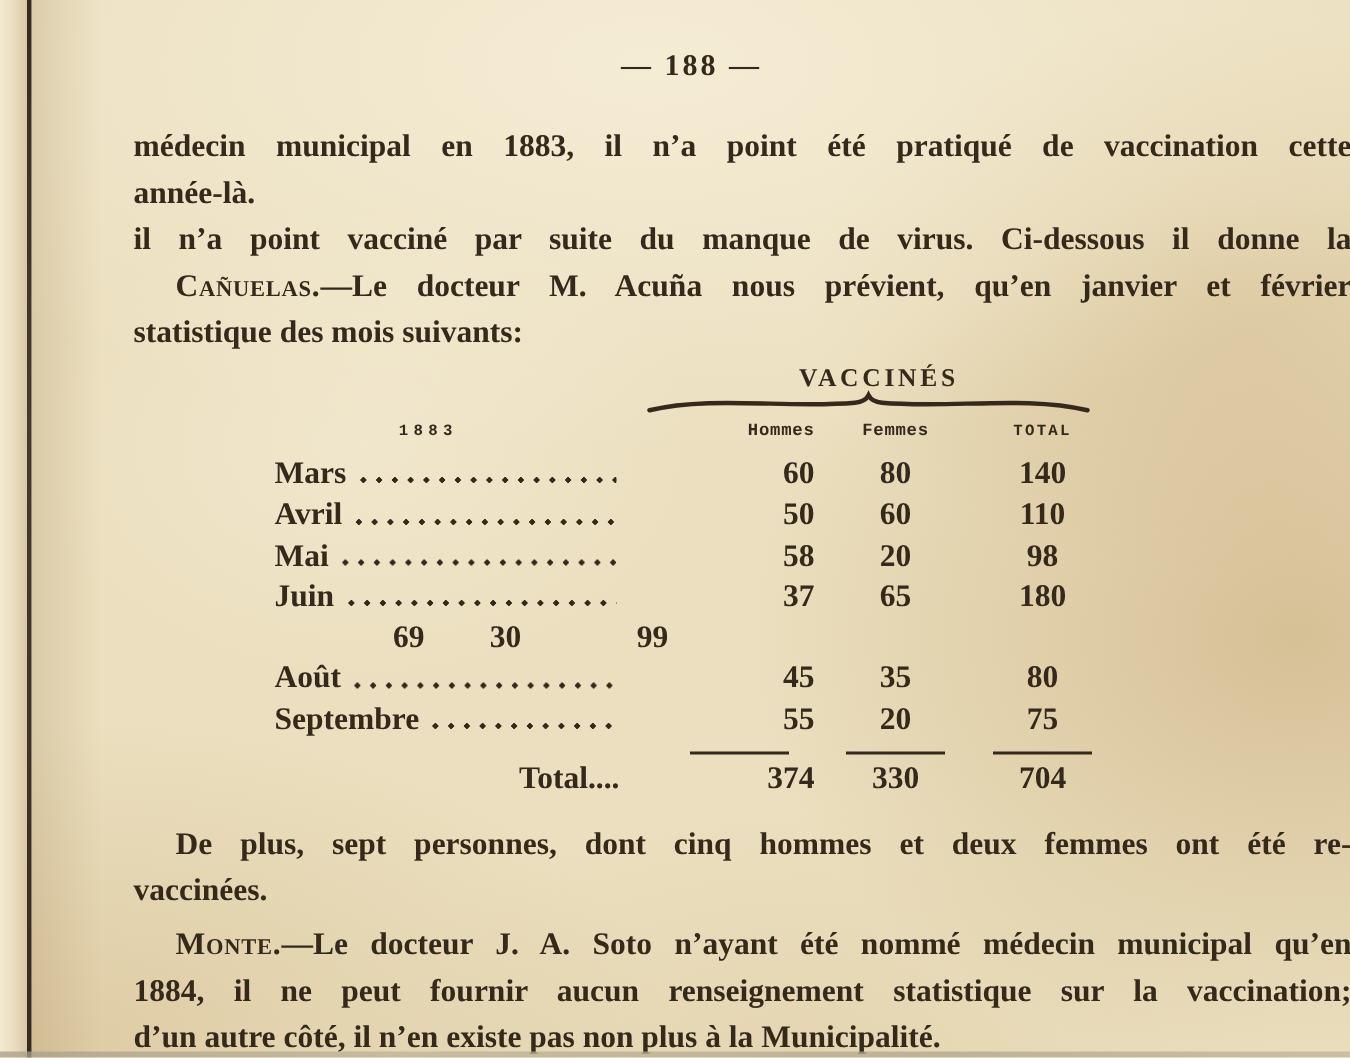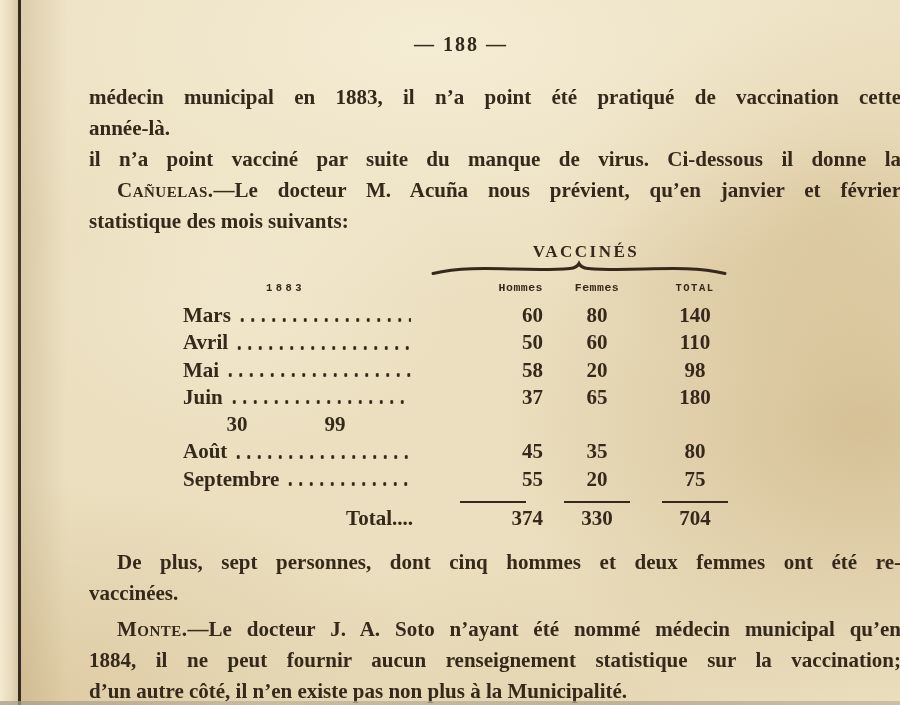--- a/index.html
+++ b/index.html
@@ -154,20 +154,21 @@
         <div class="trow">
           <div class="c-month">
             <span class="mname">Juin</span>
             <span class="dots"></span>
           </div>
           <div class="c-h">37</div>
           <div class="c-f">65</div>
           <div class="c-t">180</div>
         </div>
         <div class="trow">
+          <div class="c-h">69</div>
           <div class="c-f">30</div>
           <div class="c-t">99</div>
         </div>
         <div class="trow">
           <div class="c-month">
             <span class="mname">Août</span>
             <span class="dots"></span>
           </div>
           <div class="c-h">45</div>
           <div class="c-f">35</div>

